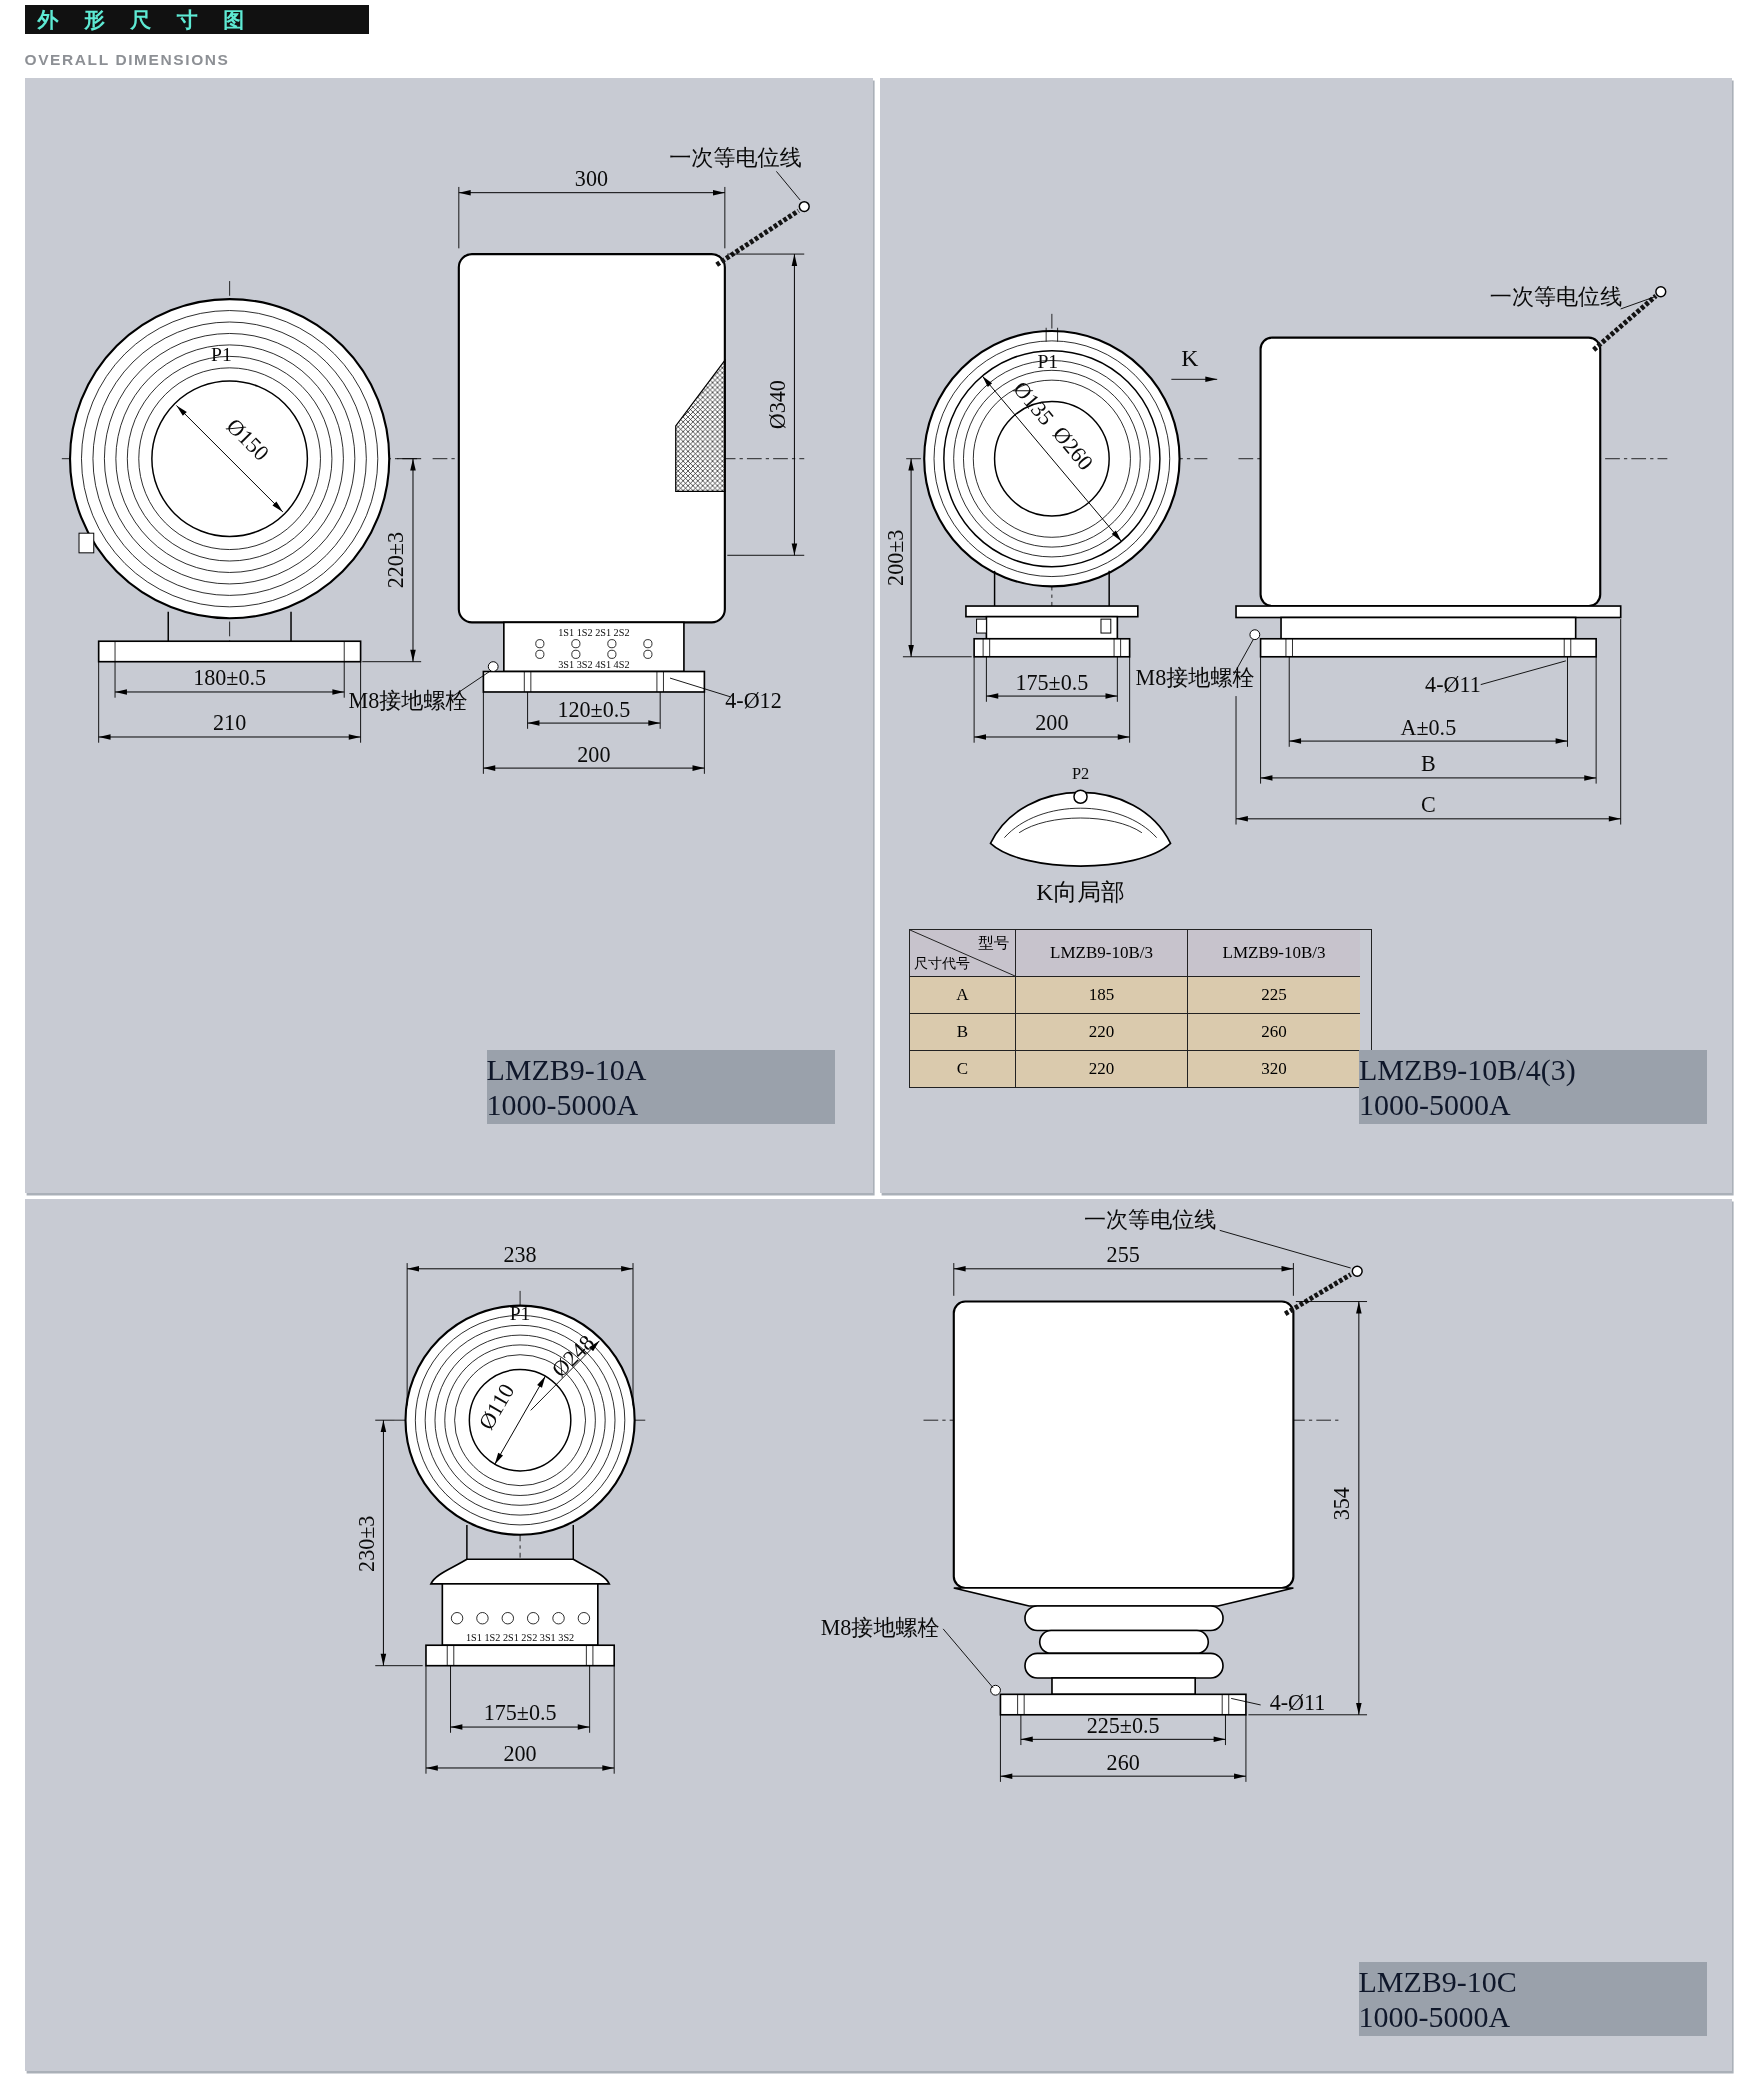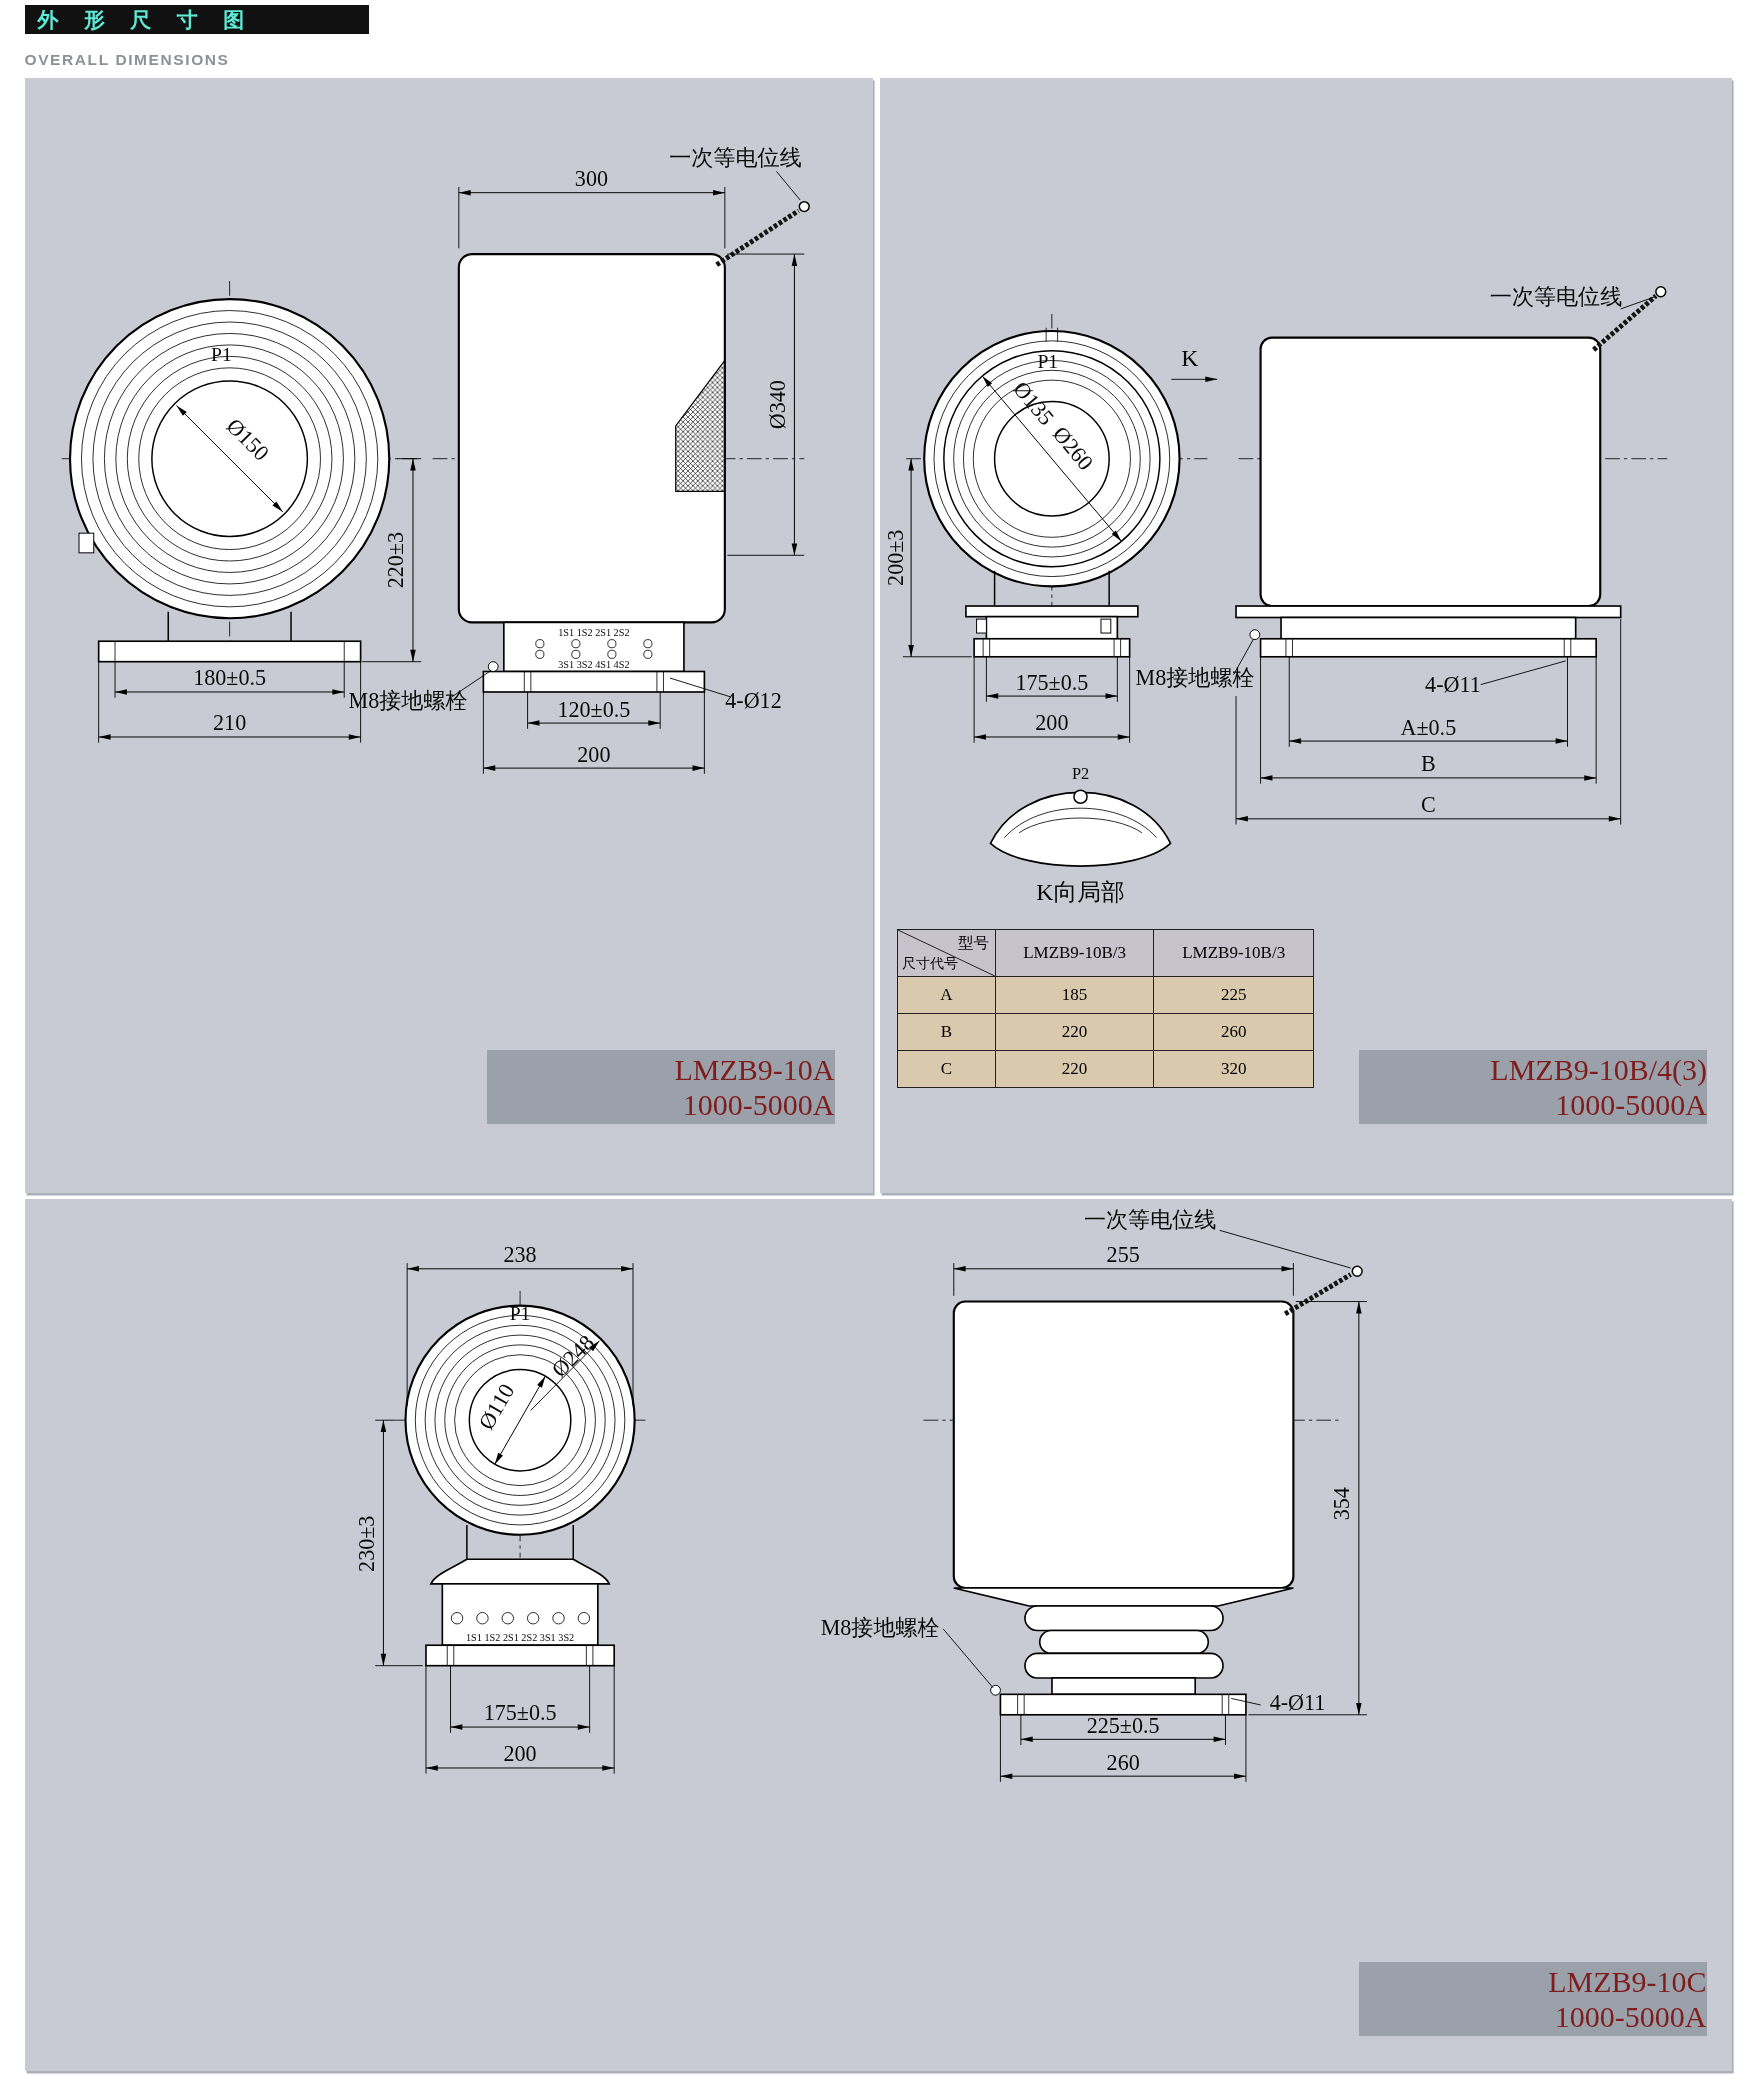--- a/index.html
+++ b/index.html
@@ -7,41 +7,41 @@
 body{width:1756px;height:2083px;position:relative;overflow:hidden;font-family:"Liberation Serif","DejaVu Serif",serif;color:#000}
 .page{position:absolute;inset:0;background:#fff}
 .hdr{position:absolute;left:24.5px;top:4.9px}
 .hdr-cn{width:344px;height:29.5px;background:var(--header-bar-bg,#111);color:#5eead4;font-weight:bold;font-size:21px;line-height:29.5px;letter-spacing:9.8px;padding-left:13px;font-family:"Liberation Sans","DejaVu Sans",sans-serif;white-space:nowrap;overflow:hidden}
 .hdr-en{color:var(--header-en-color,#8d9095);font-family:"Liberation Sans","DejaVu Sans",sans-serif;font-weight:bold;font-size:15.5px;letter-spacing:1.6px;margin-top:17px}
 .panel{position:absolute;background:var(--panel-bg,#c8cbd3);box-shadow:1.6px 2.5px 0 #aab0b8}
 .panel>svg{position:absolute;left:0;top:0}
 .panel-a{left:24.5px;top:78px;width:848px;height:1115px}
 .panel-b{left:880px;top:78px;width:852px;height:1115px}
 .panel-c{left:24.5px;top:1199px;width:1707px;height:872px}
-.titlebox{position:absolute;width:348px;height:74px;background:var(--titlebox-bg,#9aa1ab);display:flex;flex-direction:column;align-items:flex-end;justify-content:center;font-size:30px;line-height:1.18;color:#7f1d1d}
+.titlebox{position:absolute;width:348px;height:74px;background:var(--titlebox-bg,#9aa1ab);display:flex;flex-direction:column;align-items:flex-start;justify-content:center;font-size:30px;line-height:1.18;color:#0f172a}
 .tb-a{left:462px;top:972px}
 .tb-b{left:479px;top:972px}
 .tb-c{left:1334px;top:763px}
 svg text{font-family:"Liberation Serif","DejaVu Serif",serif;fill:#0a0a0a}
 .t12{font-size:12.5px}
 .t20{font-size:20px}
 .t24{font-size:24px}
 .t27{font-size:27px}
 .t28{font-size:29px}
 .body{fill:#fff;stroke:#000;stroke-width:2.6}
 .body2{fill:#fff;stroke:#000;stroke-width:2}
 .med{fill:none;stroke:#000;stroke-width:1.8}
 .medf{fill:#fff;stroke:#000;stroke-width:1.8}
 .thin{fill:none;stroke:#000;stroke-width:1}
 .thinf{fill:#fff;stroke:#000;stroke-width:1.2}
 .cl{fill:none;stroke:#000;stroke-width:1;stroke-dasharray:18 5 4 5}
 .xln{fill:none;stroke:#000;stroke-width:1.1}
 .dim{fill:none;stroke:#000;stroke-width:1.2}
 .wire{fill:none;stroke:#141414;stroke-width:6;stroke-dasharray:4.5 2.5}
-.btable{position:absolute;left:17px;top:851px;width:417px;border:1.6px solid #222}
+.btable{position:absolute;left:29px;top:851px;width:463px;border:1.6px solid #222}
 .trow{display:flex;height:37px}
 .trow.thead{height:46px}
 .tcell{border-left:0.8px solid #222;border-top:0.8px solid #222;display:flex;align-items:center;justify-content:center;font-size:17px;background:var(--table-cell-bg,#dacaad);position:relative}
 .trow:first-child .tcell{border-top:none}
 .tcell:first-child{border-left:none}
 .tc0{width:105px}.tc1{width:172px}.tc2{width:173px}
 .thead .tcell{background:var(--table-header-bg,#c7c3cc)}
 .diag{position:absolute;inset:0;width:100%;height:100%}
 .corner-top{position:absolute;top:3.3px;right:5.7px;font-size:15.5px}
 .corner-bot{position:absolute;bottom:3.3px;left:4.1px;font-size:14px}

